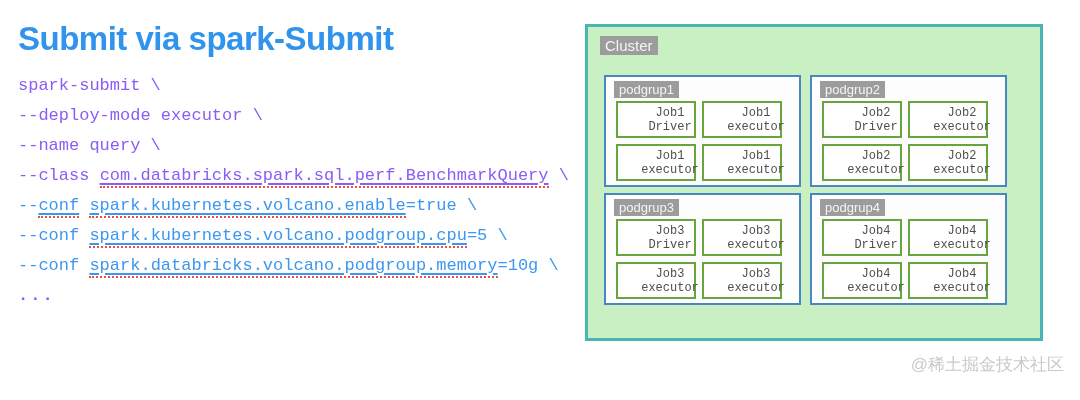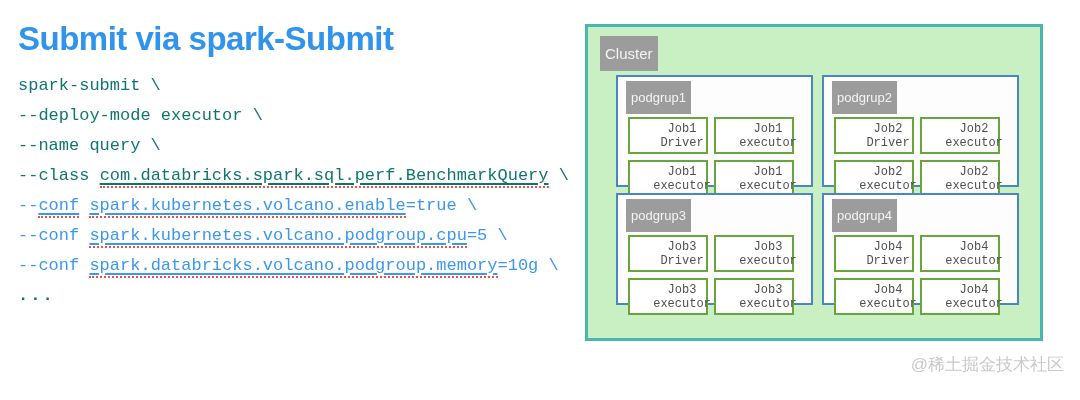--- a/index.html
+++ b/index.html
@@ -7,34 +7,34 @@
               font-family:"Liberation Sans", sans-serif; }
   .stage { position:relative; width:1080px; height:400px; background:#ffffff; }
 
   
   .page-title { position:absolute; left:18px; top:20px;
                 font-size:33px; font-weight:bold; letter-spacing:-0.5px;
                 color:#3094ec; }
   .cmd-block { position:absolute; left:18px; top:71px; }
   .cmd-line { font-family:"Liberation Mono","DejaVu Sans Mono",monospace;
               font-size:17px; height:30px; line-height:30px;
-              color:#0f766e; white-space:pre; }
+              color:#8b5cf6; white-space:pre; }
   .cmd-line.blue { color:#3b97ef; }
   .useg { text-decoration:underline; text-decoration-color:currentColor;
           text-underline-offset:3px; text-decoration-thickness:1.5px;
           border-bottom:2px dotted #e2544a; padding-bottom:1px; }
   .ellipsis-line { letter-spacing:2px; font-weight:bold; }
 
   
   .cluster { position:absolute; left:585px; top:24px; width:458px; height:317px;
              background:#c9f0c3; border:3px solid #4ab5b2; }
   .tag { display:inline-block; background:#9c9c9c; color:#f4f4f4;
-         padding:9px 5px; }
+         padding:1px 5px; }
   .cluster-label { margin:9px 0 0 12px; font-size:15px; }
-  .pg-grid { position:absolute; left:28px; top:48px;
+  .pg-grid { position:absolute; left:16px; top:48px;
              display:grid; grid-template-columns:197px 197px;
              grid-template-rows:112px 112px; column-gap:9px; row-gap:6px; }
   .podgroup { background:#fcfdfc; border:2px solid #4a85c4; position:relative; }
   .pg-label { margin:4px 0 0 8px; font-size:13px; }
   .job-grid { display:grid; grid-template-columns:80px 80px;
               column-gap:6px; row-gap:6px; margin:3px 0 0 10px; }
   .job { width:80px; height:37px; background:#ffffff; border:2px solid #68a53c;
          display:flex; flex-direction:column; align-items:center; justify-content:center;
          font-family:"Liberation Mono","DejaVu Sans Mono",monospace;
          font-size:12px; line-height:14px; color:#4f4f4f;padding-left:28px; }

